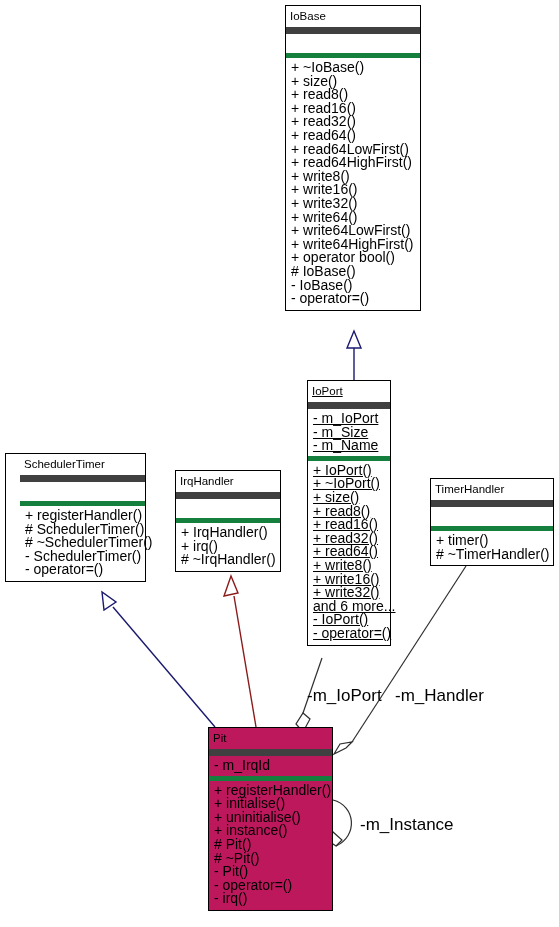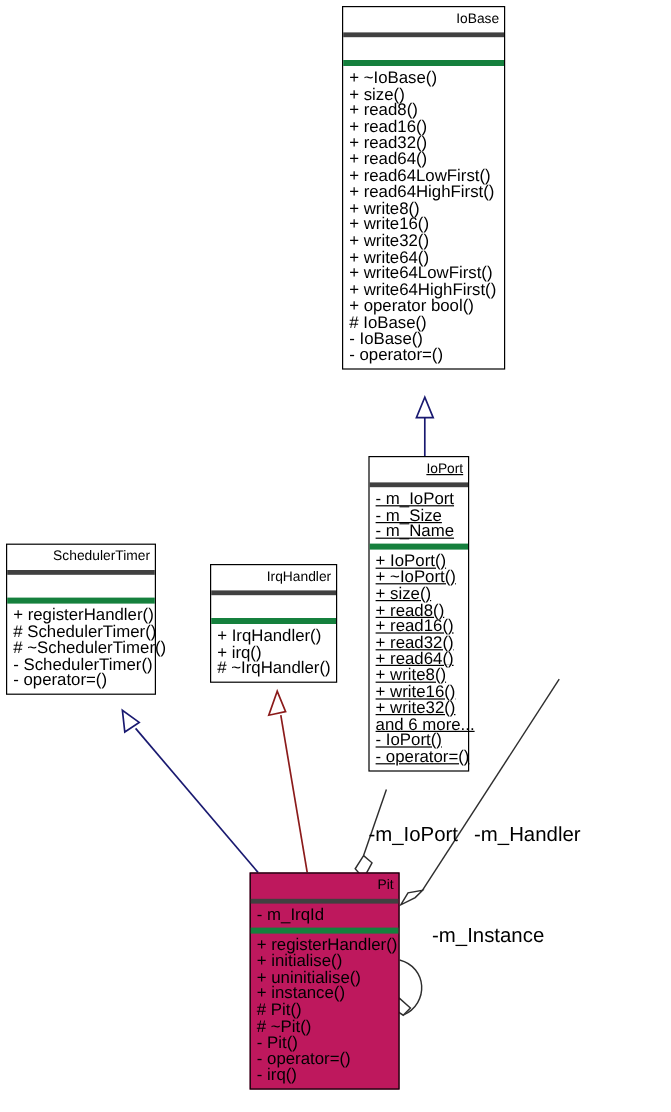--- a/index.html
+++ b/index.html
@@ -31,23 +31,23 @@
     background: #ffffff;
     font-size: 11px;
     color: #000000;
     z-index: 5;
   }
   .uml-class.highlight {
     background: #be185d;
     border: 1px solid #000000;
   }
   .uml-title {
-    text-align: right;
+    text-align: left;
     padding: 4px 4px 4px 4px;
-    border-bottom: 4px solid #404040;
+    border-bottom: 7px solid #404040;
     font-size: 11.5px;
     line-height: 13px;
     white-space: nowrap;
   }
   .uml-attrs {
     border-bottom: 5px solid #15803d;
     padding: 3px 5px 3px 5px;
     min-height: 13px;
   }
   .uml-attrs.empty {
@@ -154,21 +154,21 @@
       <div class="uml-row">+ read64()</div>
       <div class="uml-row">+ write8()</div>
       <div class="uml-row">+ write16()</div>
       <div class="uml-row">+ write32()</div>
       <div class="uml-row">and 6 more...</div>
       <div class="uml-row">- IoPort()</div>
       <div class="uml-row">- operator=()</div>
     </div>
   </div>
 
-  <div class="uml-class" style="left:5px; top:453px; width:125px;">
+  <div class="uml-class" style="left:5px; top:453px; width:141px;padding-left:14px;">
     <div class="uml-title">SchedulerTimer</div>
     <div class="uml-attrs empty"></div>
     <div class="uml-ops">
       <div class="uml-row">+ registerHandler()</div>
       <div class="uml-row"># SchedulerTimer()</div>
       <div class="uml-row"># ~SchedulerTimer()</div>
       <div class="uml-row">- SchedulerTimer()</div>
       <div class="uml-row">- operator=()</div>
     </div>
   </div>
@@ -176,20 +176,28 @@
   <div class="uml-class" style="left:175px; top:470px; width:106px;">
     <div class="uml-title">IrqHandler</div>
     <div class="uml-attrs empty"></div>
     <div class="uml-ops">
       <div class="uml-row">+ IrqHandler()</div>
       <div class="uml-row">+ irq()</div>
       <div class="uml-row"># ~IrqHandler()</div>
     </div>
   </div>
 
+  <div class="uml-class" style="left:430px; top:478px; width:124px;">
+    <div class="uml-title">TimerHandler</div>
+    <div class="uml-attrs empty"></div>
+    <div class="uml-ops">
+      <div class="uml-row">+ timer()</div>
+      <div class="uml-row"># ~TimerHandler()</div>
+    </div>
+  </div>
 
   <div class="uml-class highlight" style="left:208px; top:727px; width:125px;">
     <div class="uml-title">Pit</div>
     <div class="uml-attrs">
       <div class="uml-row">- m_IrqId</div>
     </div>
     <div class="uml-ops">
       <div class="uml-row">+ registerHandler()</div>
       <div class="uml-row">+ initialise()</div>
       <div class="uml-row">+ uninitialise()</div>
@@ -199,15 +207,15 @@
       <div class="uml-row">- Pit()</div>
       <div class="uml-row">- operator=()</div>
       <div class="uml-row">- irq()</div>
     </div>
   </div>
 
   <div class="edge-label" style="left:307px; top:686px;">-m_IoPort</div>
 
   <div class="edge-label" style="left:395px; top:686px;">-m_Handler</div>
 
-  <div class="edge-label" style="left:360px; top:770px;">-m_Instance</div>
+  <div class="edge-label" style="left:360px; top:815px;">-m_Instance</div>
 
 </div>
 
 </body></html>

